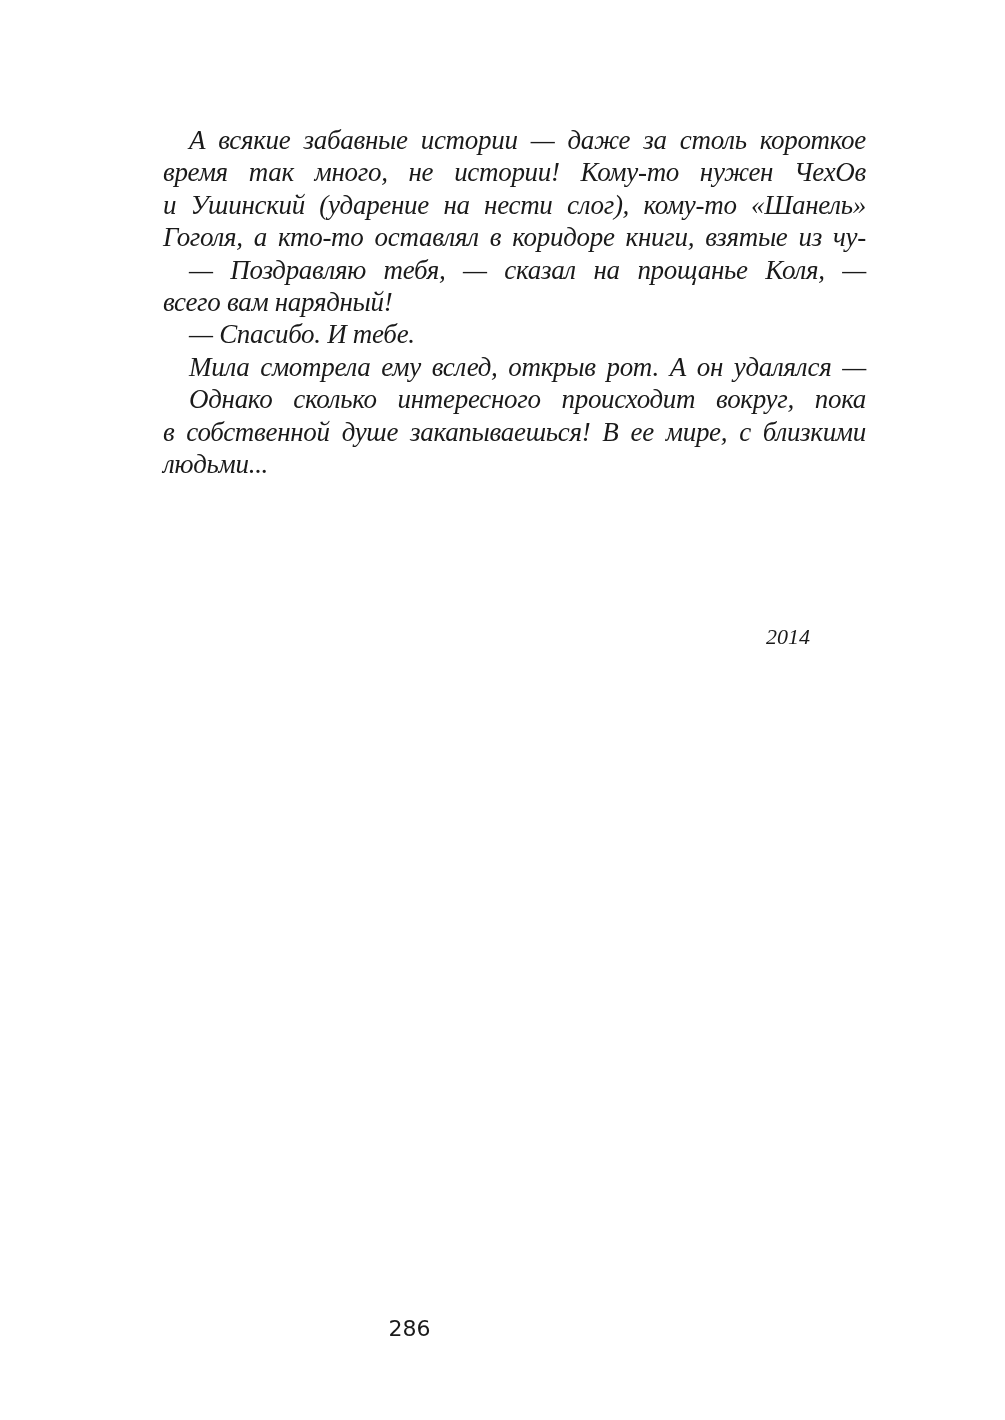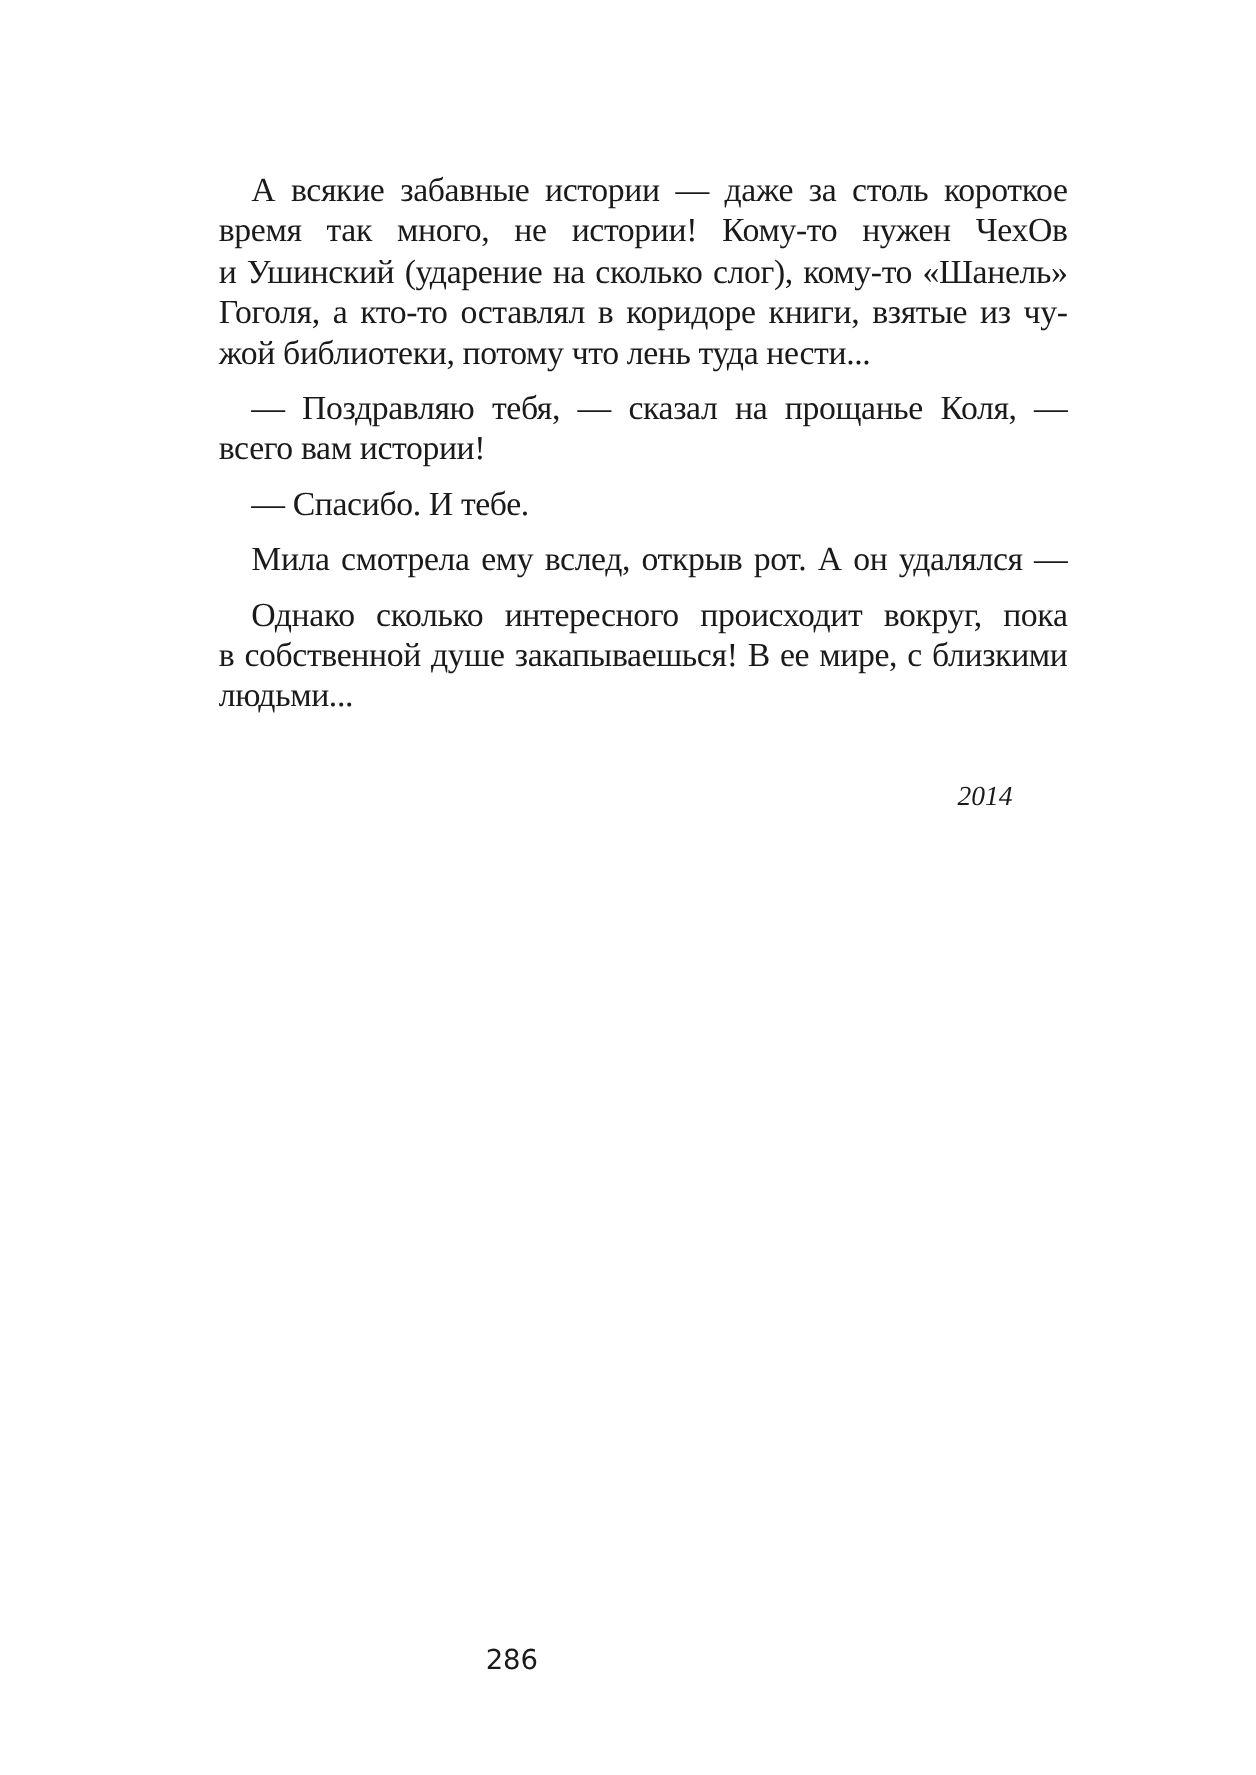--- a/index.html
+++ b/index.html
@@ -18,25 +18,26 @@
       position: absolute;
       left: 137px;
       top: 124px;
       width: 729px;
       font-family: "Liberation Serif", "DejaVu Serif", serif;
       font-size: 27px;
       line-height: 32.4px;
       letter-spacing: -0.3px;
     }
     .para {
-      margin: 12px;
+      margin: 0;
       text-indent: 26px;
       text-align: justify;
       text-align-last: left;
       hyphens: manual;
+      font-style: italic;
     }
     .line {
       display: block;
       text-align: justify;
       text-align-last: justify;
       white-space: nowrap;
     }
     .line.last {
       text-align-last: left;
     }
@@ -62,27 +63,26 @@
       font-size: 22px;
     }
   </style>
 </head>
 <body>
 
 <div class="text-block">
   <p class="para">
     <span class="line indent">А всякие забавные истории — даже за столь короткое</span>
     <span class="line">время так много, не истории! Кому-то нужен ЧехОв</span>
-    <span class="line">и Ушинский (ударение на сколько слог), кому-то «Шанель»</span>
+    <span class="line">и Ушинский (ударение на нести слог), кому-то «Шанель»</span>
     <span class="line">Гоголя, а кто-то оставлял в коридоре книги, взятые из чу-</span>
-    <span class="line last">жой библиотеки, потому что лень туда нести...</span>
   </p>
   <p class="para">
     <span class="line indent">— Поздравляю тебя, — сказал на прощанье Коля, —</span>
-    <span class="line last">всего вам истории!</span>
+    <span class="line last">всего вам нарядный!</span>
   </p>
   <p class="para">
     <span class="line indent last">— Спасибо. И тебе.</span>
   </p>
   <p class="para">
     <span class="line indent">Мила смотрела ему вслед, открыв рот. А он удалялся —</span>
   </p>
   <p class="para">
     <span class="line indent">Однако сколько интересного происходит вокруг, пока</span>
     <span class="line">в собственной душе закапываешься! В ее мире, с близкими</span>

